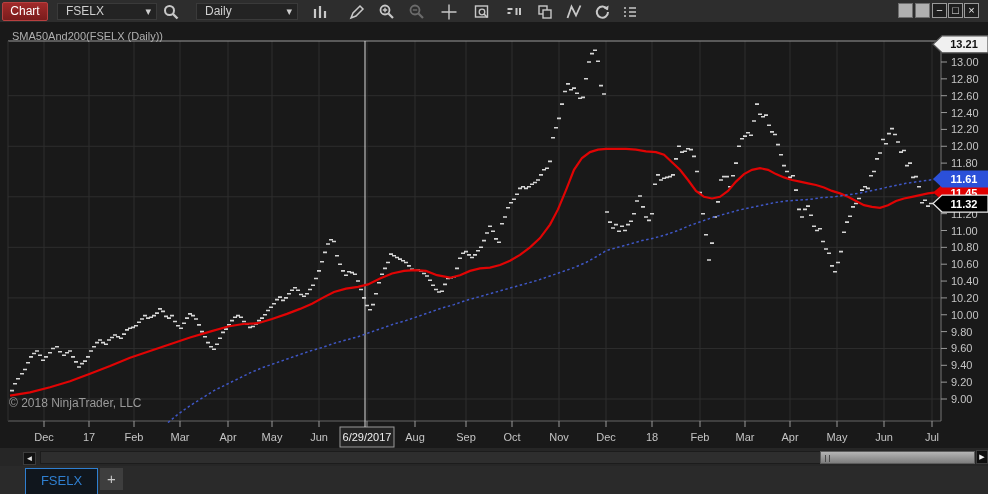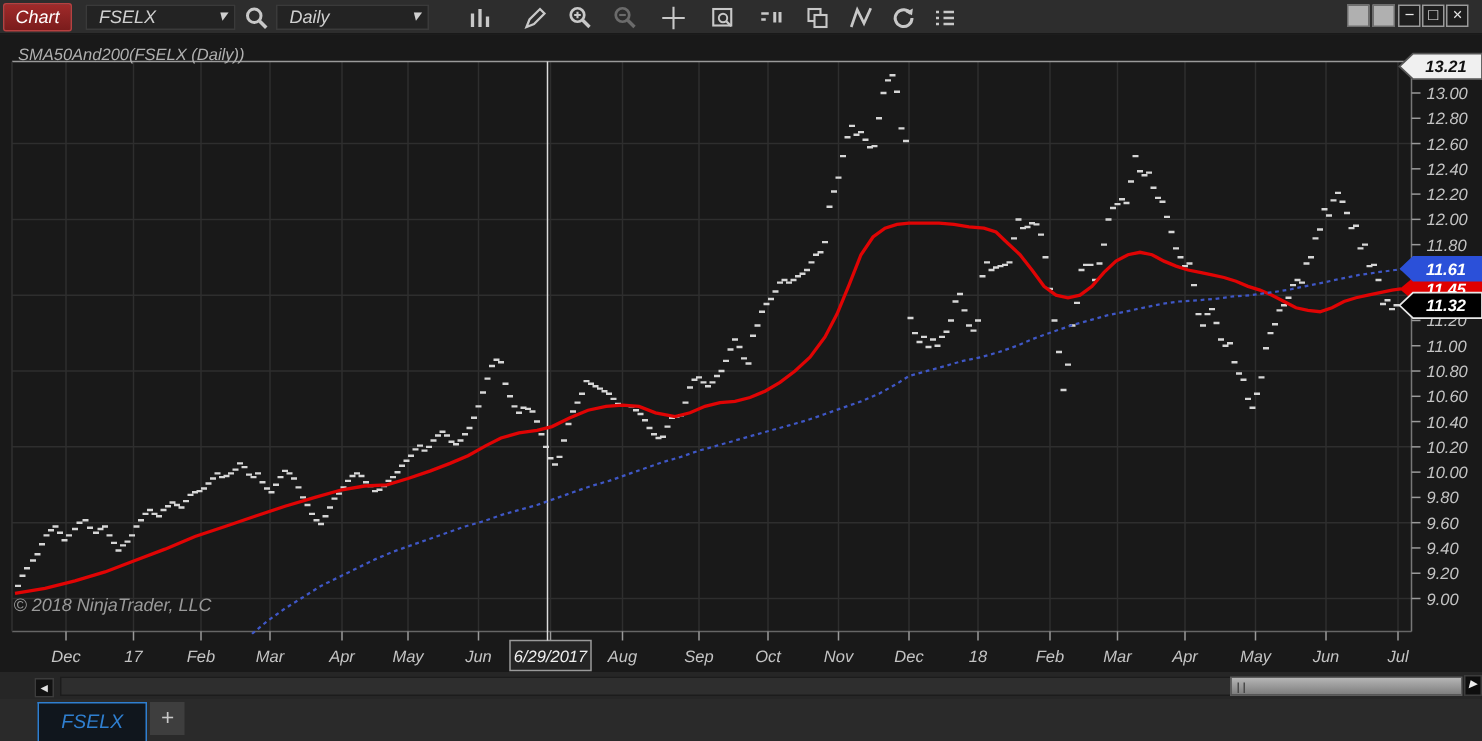--- a/index.html
+++ b/index.html
@@ -1,17 +1,17 @@
 <!DOCTYPE html>
 <html><head>
 <meta charset="utf-8">
 <style>
   html,body{margin:0;padding:0;background:#111;}
   *{box-sizing:border-box;font-family:"Liberation Sans",sans-serif;}
-  .window{position:relative;width:988px;height:494px;background:#262626;overflow:hidden;font-style:italic;}
+  .window{position:relative;width:988px;height:494px;background:#262626;overflow:hidden;}
   
   .titlebar{position:absolute;left:0;top:0;width:988px;height:23px;background:#2d2d2d;border-bottom:1px solid #191919;}
   .chart-btn{position:absolute;left:2px;top:2px;width:46px;height:19px;background:linear-gradient(#a02a2a,#7a1c1c);border:1px solid #b74040;border-radius:2px;color:#fff;font-size:12px;text-align:center;line-height:17px;cursor:default;}
   .tb-select{position:absolute;top:3px;height:17px;background:#232323;border:1px solid #3a3a3a;color:#cfcfcf;font-size:12px;line-height:15px;padding-left:8px;}
   .tb-select .chev{position:absolute;right:5px;top:0;color:#cfcfcf;font-size:11px;line-height:15px;}
   .icon-btn{position:absolute;top:2px;width:22px;height:20px;display:flex;align-items:center;justify-content:center;}
   .icon-btn svg{display:block;}
   .winbtn{position:absolute;top:3px;width:15px;height:15px;font-size:11px;line-height:13px;text-align:center;color:#e8e8e8;}
   .winbtn.framed{background:#1e1e1e;border:1px solid #9a9a9a;}
   .winbtn.blank{background:#b0b0b0;border:1px solid #6e6e6e;}
@@ -39,21 +39,21 @@
     <div class="tb-select" style="left:57px;width:100px;">
       <span>FSELX</span>
       <span class="chev">▾</span>
     </div>
     <div class="icon-btn" style="left:160px;">
       <svg width="18" height="18" viewBox="0 0 18 18">
           <circle cx="7.5" cy="7.5" r="4.5" fill="none" stroke="#c8c8c8" stroke-width="2"></circle>
           <line x1="11" y1="11" x2="15.5" y2="15.5" stroke="#c8c8c8" stroke-width="2.4"></line>
         </svg>
     </div>
-    <div class="tb-select" style="left:184px;width:102px;">
+    <div class="tb-select" style="left:196px;width:102px;">
       <span>Daily</span>
       <span class="chev">▾</span>
     </div>
     <div id="toolbar-icons">
         <div class="icon-btn" style="left: 309px;">
           <svg width="18" height="18" viewBox="0 0 18 18">
             <path d="M4 15V6M9 15V3M14 15V8" stroke="#c8c8c8" stroke-width="2.2" fill="none"></path>
           </svg>
         </div>
         <div class="icon-btn" style="left: 346px;">

